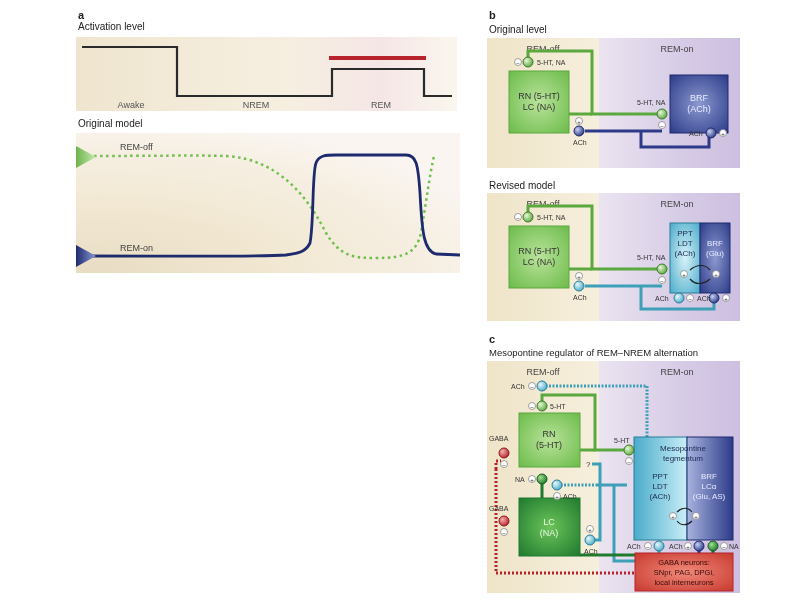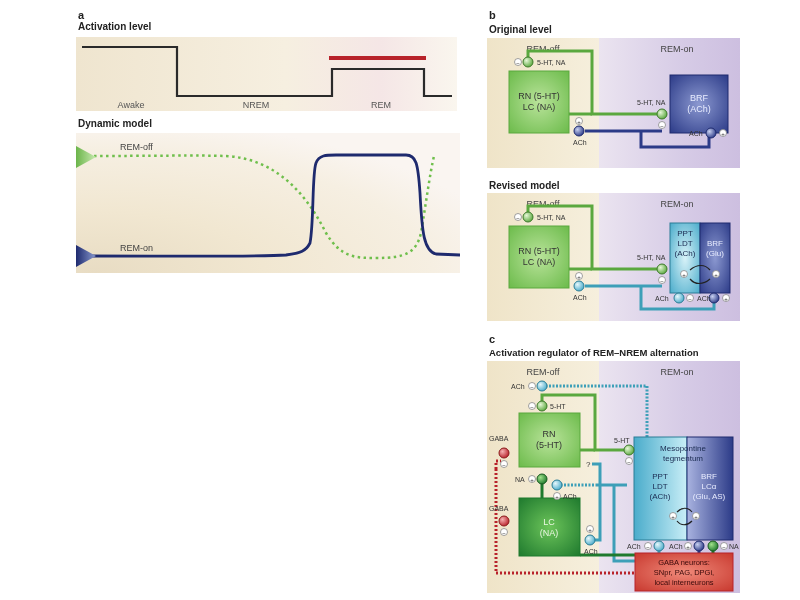--- a/index.html
+++ b/index.html
@@ -1,19 +1,19 @@
 <!DOCTYPE html>
 <html><head>
 <meta charset="utf-8">
 <style>
   html, body { margin:0; padding:0; background:#ffffff; }
   body { width:800px; height:600px; position:relative; overflow:hidden; font-family:"Liberation Sans", sans-serif; color:#222; }
   .abs { position:absolute; }
   .panel-letter { font-weight:bold; font-size:11px; }
-  .panel-title { font-weight:bold; font-size:10px; }
+  .panel-title { font-weight:normal; font-size:10px; }
   svg text { font-family:"Liberation Sans", sans-serif; }
 </style>
 </head>
 <body>
 
 <div class="abs panel-letter" style="left:78px;top:9px;">a</div>
 <div class="abs panel-title" style="left:78px;top:21px;">Activation level</div>
 
 <svg class="abs" style="left:76px;top:37px;" width="381" height="74">
   <defs>
@@ -25,21 +25,21 @@
     </linearGradient>
   </defs>
   <rect x="0" y="0" width="381" height="74" fill="url(#actbg)"></rect>
   <polyline points="6,10 101,10 101,59 256,59 256,32 348,32 348,59 376,59" fill="none" stroke="#2a2a2a" stroke-width="2.2"></polyline>
   <line x1="253" y1="21" x2="350" y2="21" stroke="#b8222a" stroke-width="4"></line>
   <text x="55" y="71" font-size="9" fill="#555" text-anchor="middle">Awake</text>
   <text x="180" y="71" font-size="9" fill="#555" text-anchor="middle">NREM</text>
   <text x="305" y="71" font-size="9" fill="#555" text-anchor="middle">REM</text>
 </svg>
 
-<div class="abs panel-title" style="left:78px;top:118px;">Dynamic model</div>
+<div class="abs panel-title" style="left:78px;top:118px;">Original model</div>
 
 <svg class="abs" style="left:76px;top:133px;" width="384" height="140">
   <defs>
     <radialGradient id="dynbg" cx="0.05" cy="1" r="1.1">
       <stop offset="0" stop-color="#e8dcc3"></stop>
       <stop offset="0.4" stop-color="#f1e7d1"></stop>
       <stop offset="0.8" stop-color="#f6efe2"></stop>
       <stop offset="1" stop-color="#faf5f1"></stop>
     </radialGradient>
     <linearGradient id="greenTri" x1="0" x2="1">
@@ -185,21 +185,21 @@
   <text x="168" y="108" font-size="7" fill="#333">ACh</text>
   <circle cx="203" cy="105" r="3.5" fill="#fff" stroke="#888" stroke-width="0.8"></circle>
   <text x="203" y="107.5" font-size="6" text-anchor="middle" fill="#333">−</text>
   <circle cx="227" cy="105" r="5" fill="url(#nSyn)" stroke="#1e2a6e"></circle>
   <text x="210" y="108" font-size="7" fill="#333">ACh</text>
   <circle cx="239" cy="105" r="3.5" fill="#fff" stroke="#888" stroke-width="0.8"></circle>
   <text x="239" y="107.5" font-size="6" text-anchor="middle" fill="#333">+</text>
 </svg>
 
 <div class="abs panel-letter" style="left:489px;top:333px;">c</div>
-<div class="abs panel-title" style="left:489px;top:347px;font-size:9.5px;">Activation regulator of REM–NREM alternation</div>
+<div class="abs panel-title" style="left:489px;top:347px;font-size:9.5px;">Mesopontine regulator of REM–NREM alternation</div>
 
 <svg class="abs" style="left:487px;top:361px;" width="253" height="232">
   <defs>
     <radialGradient id="dgBox" cx="0.5" cy="0.5" r="0.7">
         <stop offset="0" stop-color="#6cc45a"></stop>
         <stop offset="1" stop-color="#1f7a2e"></stop>
       </radialGradient>
     <radialGradient id="redBox" cx="0.5" cy="0.5" r="0.7">
         <stop offset="0" stop-color="#f08a7a"></stop>
         <stop offset="1" stop-color="#c8392f"></stop>

